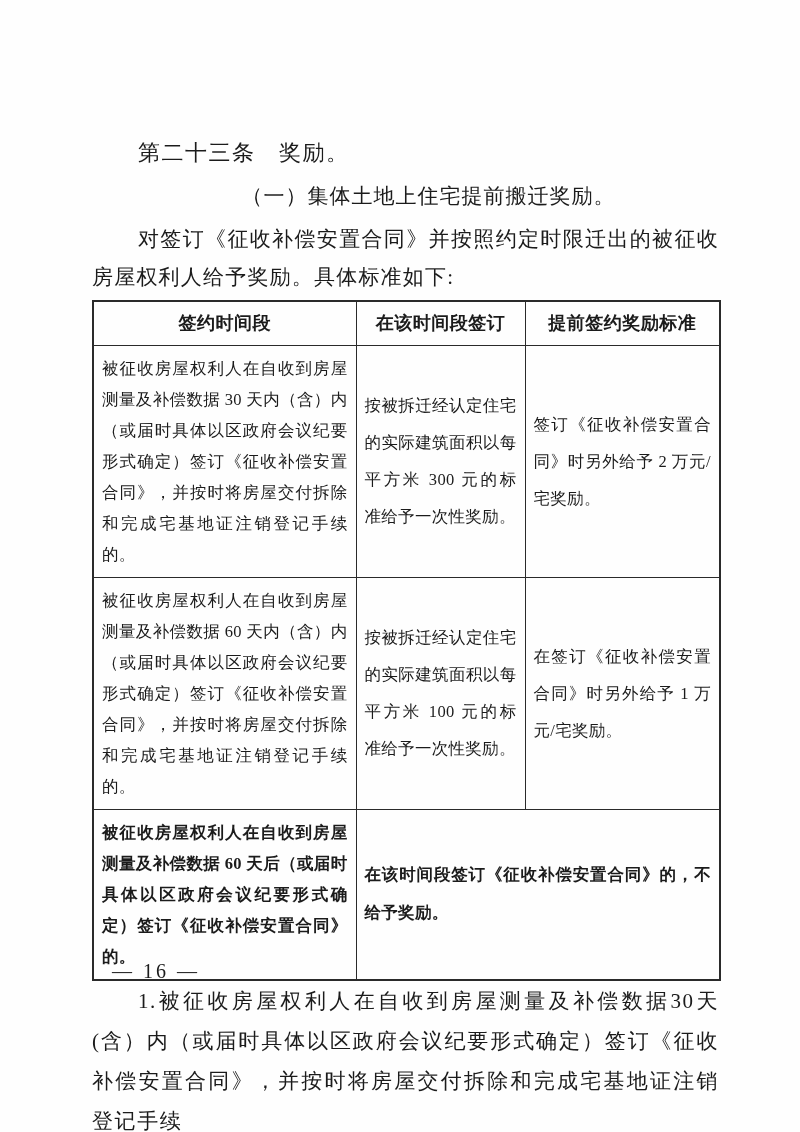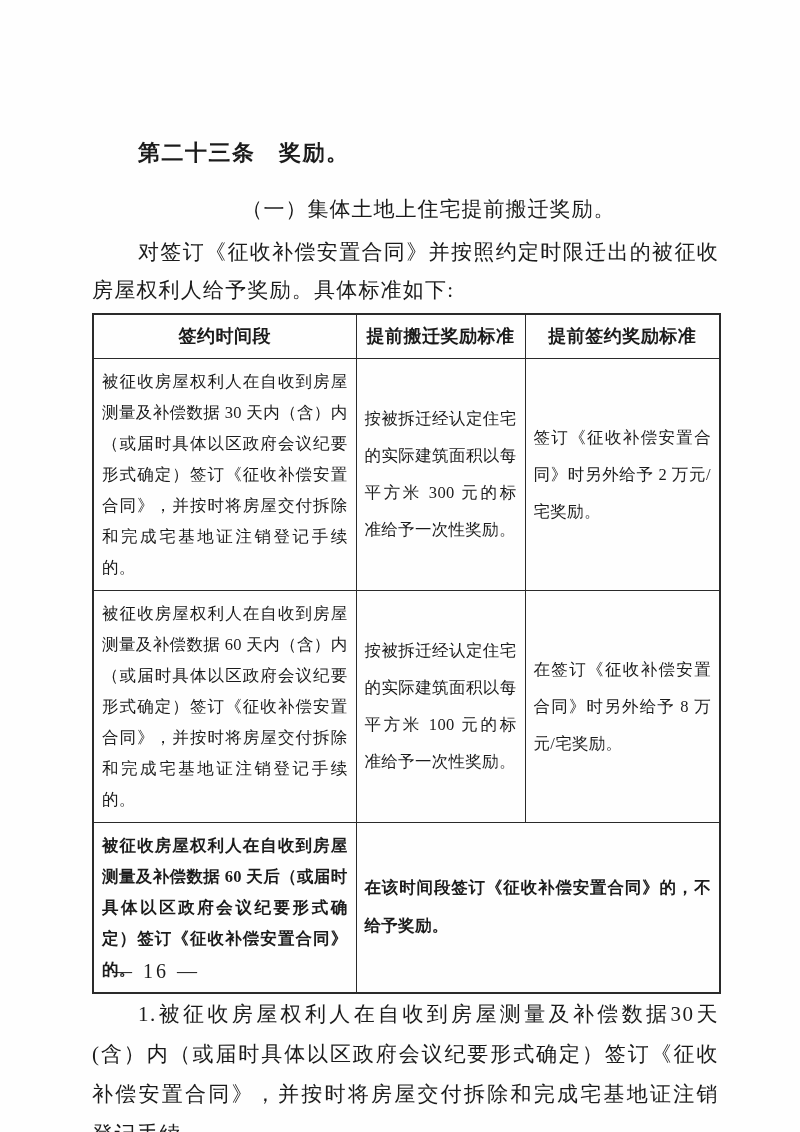--- a/index.html
+++ b/index.html
@@ -14,25 +14,25 @@
     color: #1b1b1b;
   }
   .content {
     position: absolute;
     left: 92px;
     top: 138px;
     width: 627px;
   }
   .art-heading {
     font-size: 22px;
-    font-weight: bold;
+    font-weight: normal;
     letter-spacing: 1.5px;
     line-height: 30px;
     text-indent: 46px;
-    margin-bottom: 26px;
+    margin-bottom: 13px;
   }
   .sub-heading {
     font-size: 21px;
     letter-spacing: 1px;
     line-height: 30px;
     text-indent: 46px;
     margin-bottom: 9px;
     text-align: center;
   }
   .para {
@@ -104,34 +104,34 @@
 
     <table class="reward">
       <colgroup>
           <col class="c1">
           <col class="c2">
           <col class="c3">
         </colgroup>
       <thead>
         <tr>
           <th>签约时间段</th>
-          <th>提前搬迁奖励标准</th>
+          <th>在该时间段签订</th>
           <th>提前签约奖励标准</th>
         </tr>
       </thead>
       <tbody>
         <tr class="row1">
           <td class="cell-period">被征收房屋权利人在自收到房屋测量及补偿数据 30 天内（含）内（或届时具体以区政府会议纪要形式确定）签订《征收补偿安置合同》，并按时将房屋交付拆除和完成宅基地证注销登记手续的。</td>
           <td class="cell-reward">按被拆迁经认定住宅的实际建筑面积以每平方米 300 元的标准给予一次性奖励。</td>
           <td class="cell-reward">签订《征收补偿安置合同》时另外给予 2 万元/宅奖励。</td>
         </tr>
         <tr class="row2">
           <td class="cell-period">被征收房屋权利人在自收到房屋测量及补偿数据 60 天内（含）内（或届时具体以区政府会议纪要形式确定）签订《征收补偿安置合同》，并按时将房屋交付拆除和完成宅基地证注销登记手续的。</td>
           <td class="cell-reward">按被拆迁经认定住宅的实际建筑面积以每平方米 100 元的标准给予一次性奖励。</td>
-          <td class="cell-reward">在签订《征收补偿安置合同》时另外给予 8 万元/宅奖励。</td>
+          <td class="cell-reward">在签订《征收补偿安置合同》时另外给予 1 万元/宅奖励。</td>
         </tr>
         <tr class="row3">
           <td class="cell-period">被征收房屋权利人在自收到房屋测量及补偿数据 60 天后（或届时具体以区政府会议纪要形式确定）签订《征收补偿安置合同》的。</td>
           <td class="cell-merged" colspan="2">在该时间段签订《征收补偿安置合同》的，不给予奖励。</td>
         </tr>
       </tbody>
     </table>
 
 
     <p class="para tail">1.被征收房屋权利人在自收到房屋测量及补偿数据30天(含）内（或届时具体以区政府会议纪要形式确定）签订《征收补偿安置合同》，并按时将房屋交付拆除和完成宅基地证注销登记手续</p>

